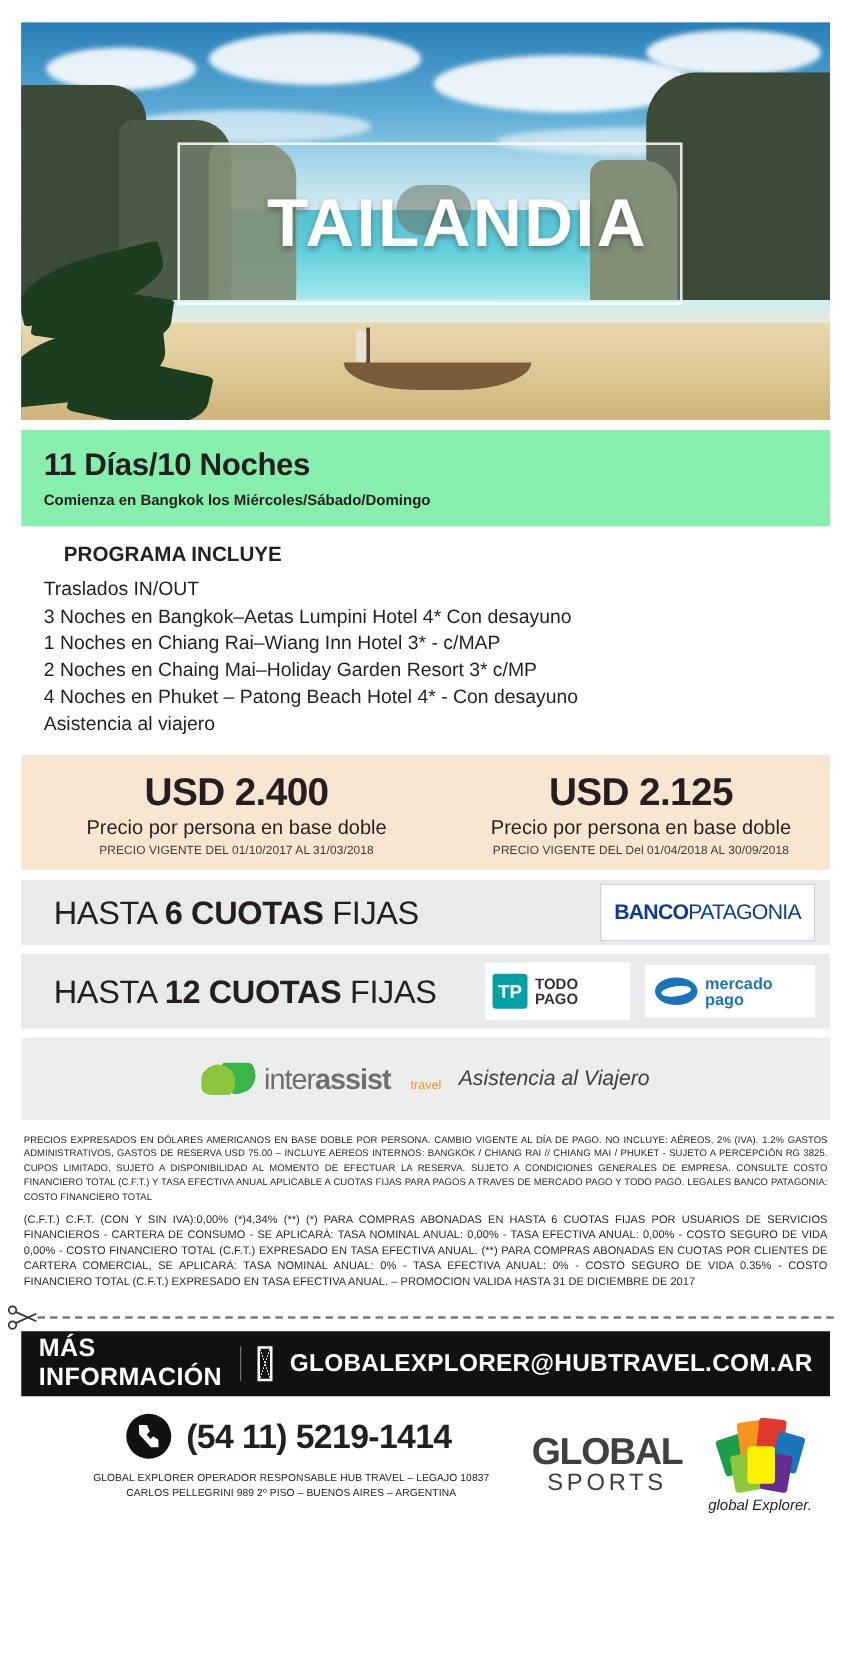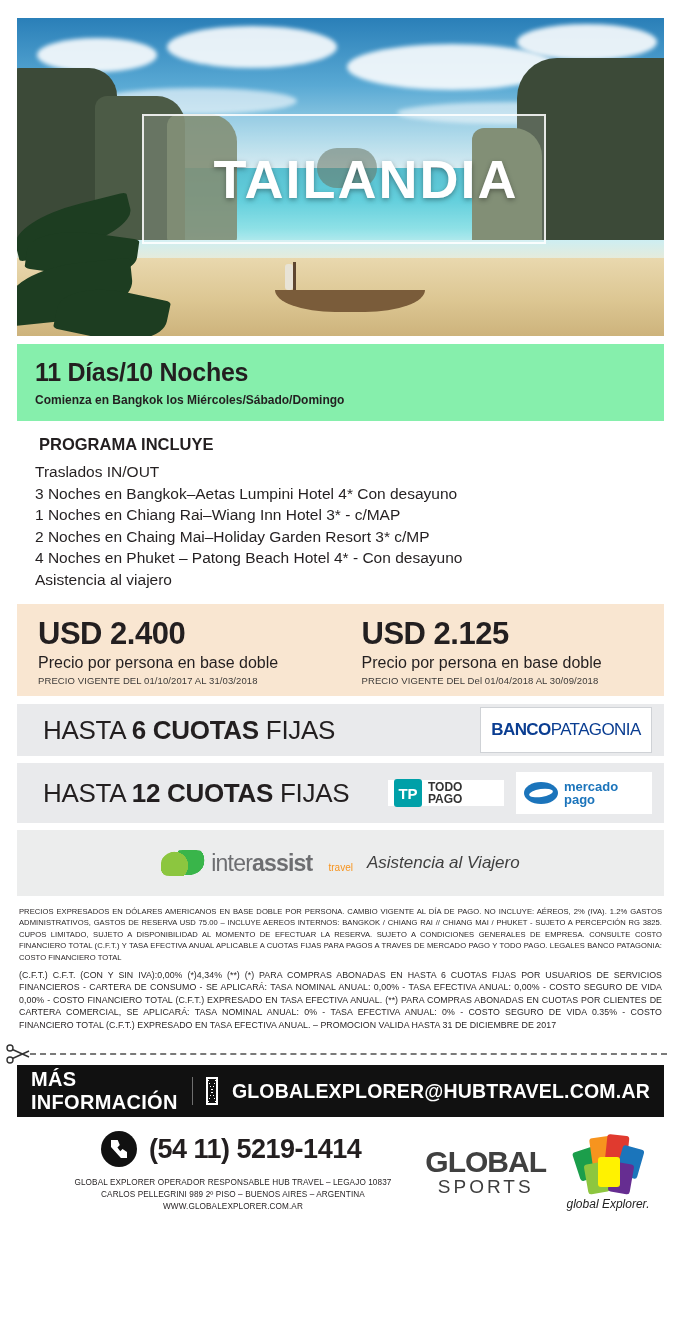--- a/index.html
+++ b/index.html
@@ -62,29 +62,29 @@
 
   
   .band-beige{
     margin:8px 17px 0 17px;background:#86efac;padding:14px 18px 14px 18px;
   }
   .band-beige .t1{font-size:25px;font-weight:bold;letter-spacing:-.3px;margin:0 0 6px 0;}
   .band-beige .t2{font-size:12px;font-weight:bold;margin:0;}
 
   
   .programa{margin:14px 17px 0 17px;padding:0 18px;}
-  .programa h3{font-size:16.5px;font-weight:bold;margin:0 0 7px 4px;}
+  .programa h3{font-size:16.5px;font-weight:bold;margin:0 0 7px 16px;}
   .programa ul{list-style:none;margin:0;padding:0;}
   .programa li{font-size:15.5px;line-height:21.5px;margin:0;}
 
   
   .prices{
     margin:14px 17px 0 17px;background:#f9e6d1;display:flex;padding:12px 0 10px 0;
   }
-  .price-col{flex:1;margin-left:21px;}
+  .price-col{flex:1;text-align:center;margin-left:21px;}
   .price-amount{font-size:31px;font-weight:bold;letter-spacing:-.5px;margin:0;}
   .price-sub{font-size:16px;margin:2px 0 3px 0;}
   .price-valid{font-size:9.5px;letter-spacing:.1px;margin:0;color:#3c3a38;}
 
   
   .cuotas{
     margin:8px 17px 0 17px;background:#e9eaec;display:flex;align-items:center;
     height:52px;padding:0 12px;
   }
   .cuotas.second{margin-top:7px;height:60px;}
@@ -94,21 +94,21 @@
   .cuotas-text b{font-weight:bold;}
   .bank-box{
     background:#fff;border:1px solid #cfd2d6;width:170px;height:44px;
     display:flex;align-items:center;justify-content:center;
   }
   .bank-txt{font-size:17px;font-weight:bold;letter-spacing:-.6px;}
   .bank-txt .b1{color:#0a3d91;}
   .bank-txt .b2{color:#0a3d91;}
   .pay-wrap{display:flex;align-items:center;gap:12px;}
   .todo-pago{
-    background:#fff;width:110px;height:26px;display:flex;align-items:center;gap:6px;
+    background:#fff;width:110px;height:46px;display:flex;align-items:center;gap:6px;
     padding-left:6px;
   }
   .tp-square{width:28px;height:28px;background:#00a0a8;color:#fff;font-size:15px;font-weight:bold;
     display:flex;align-items:center;justify-content:center;border-radius:3px;}
   .tp-txt{font-size:12px;font-weight:bold;line-height:12px;color:#333;}
   .mp-wrap{
     background:#fff;width:128px;height:42px;display:flex;align-items:center;gap:6px;padding-left:8px;
   }
   .mp-oval{width:34px;height:22px;border-radius:50%;background:#1b74bb;position:relative;}
   .mp-oval:after{content:"";position:absolute;left:5px;top:7px;width:24px;height:8px;background:#fff;
@@ -319,21 +319,20 @@
 
   <div class="footer">
     <div class="foot-left">
       <div class="phone-row">
         <div class="phone-icon"></div>
         <div class="phone-num">(54 11) 5219-1414</div>
       </div>
       <div class="foot-lines">
         <div>GLOBAL EXPLORER OPERADOR RESPONSABLE HUB TRAVEL – LEGAJO 10837</div>
         <div>CARLOS PELLEGRINI 989 2º PISO – BUENOS AIRES – ARGENTINA</div>
-        <div>WWW.GLOBALEXPLORER.COM.AR</div>
       </div>
     </div>
     <div class="foot-right">
       <div class="global-sports">
         <div class="gs-1">GLOBAL</div>
         <div class="gs-2">SPORTS</div>
       </div>
       <div class="ge-logo">
         <div class="ge-mark">
           <div class="ge-p" style="left:4px;top:18px;background:#1b9e4b;transform:rotate(-18deg);"></div>

